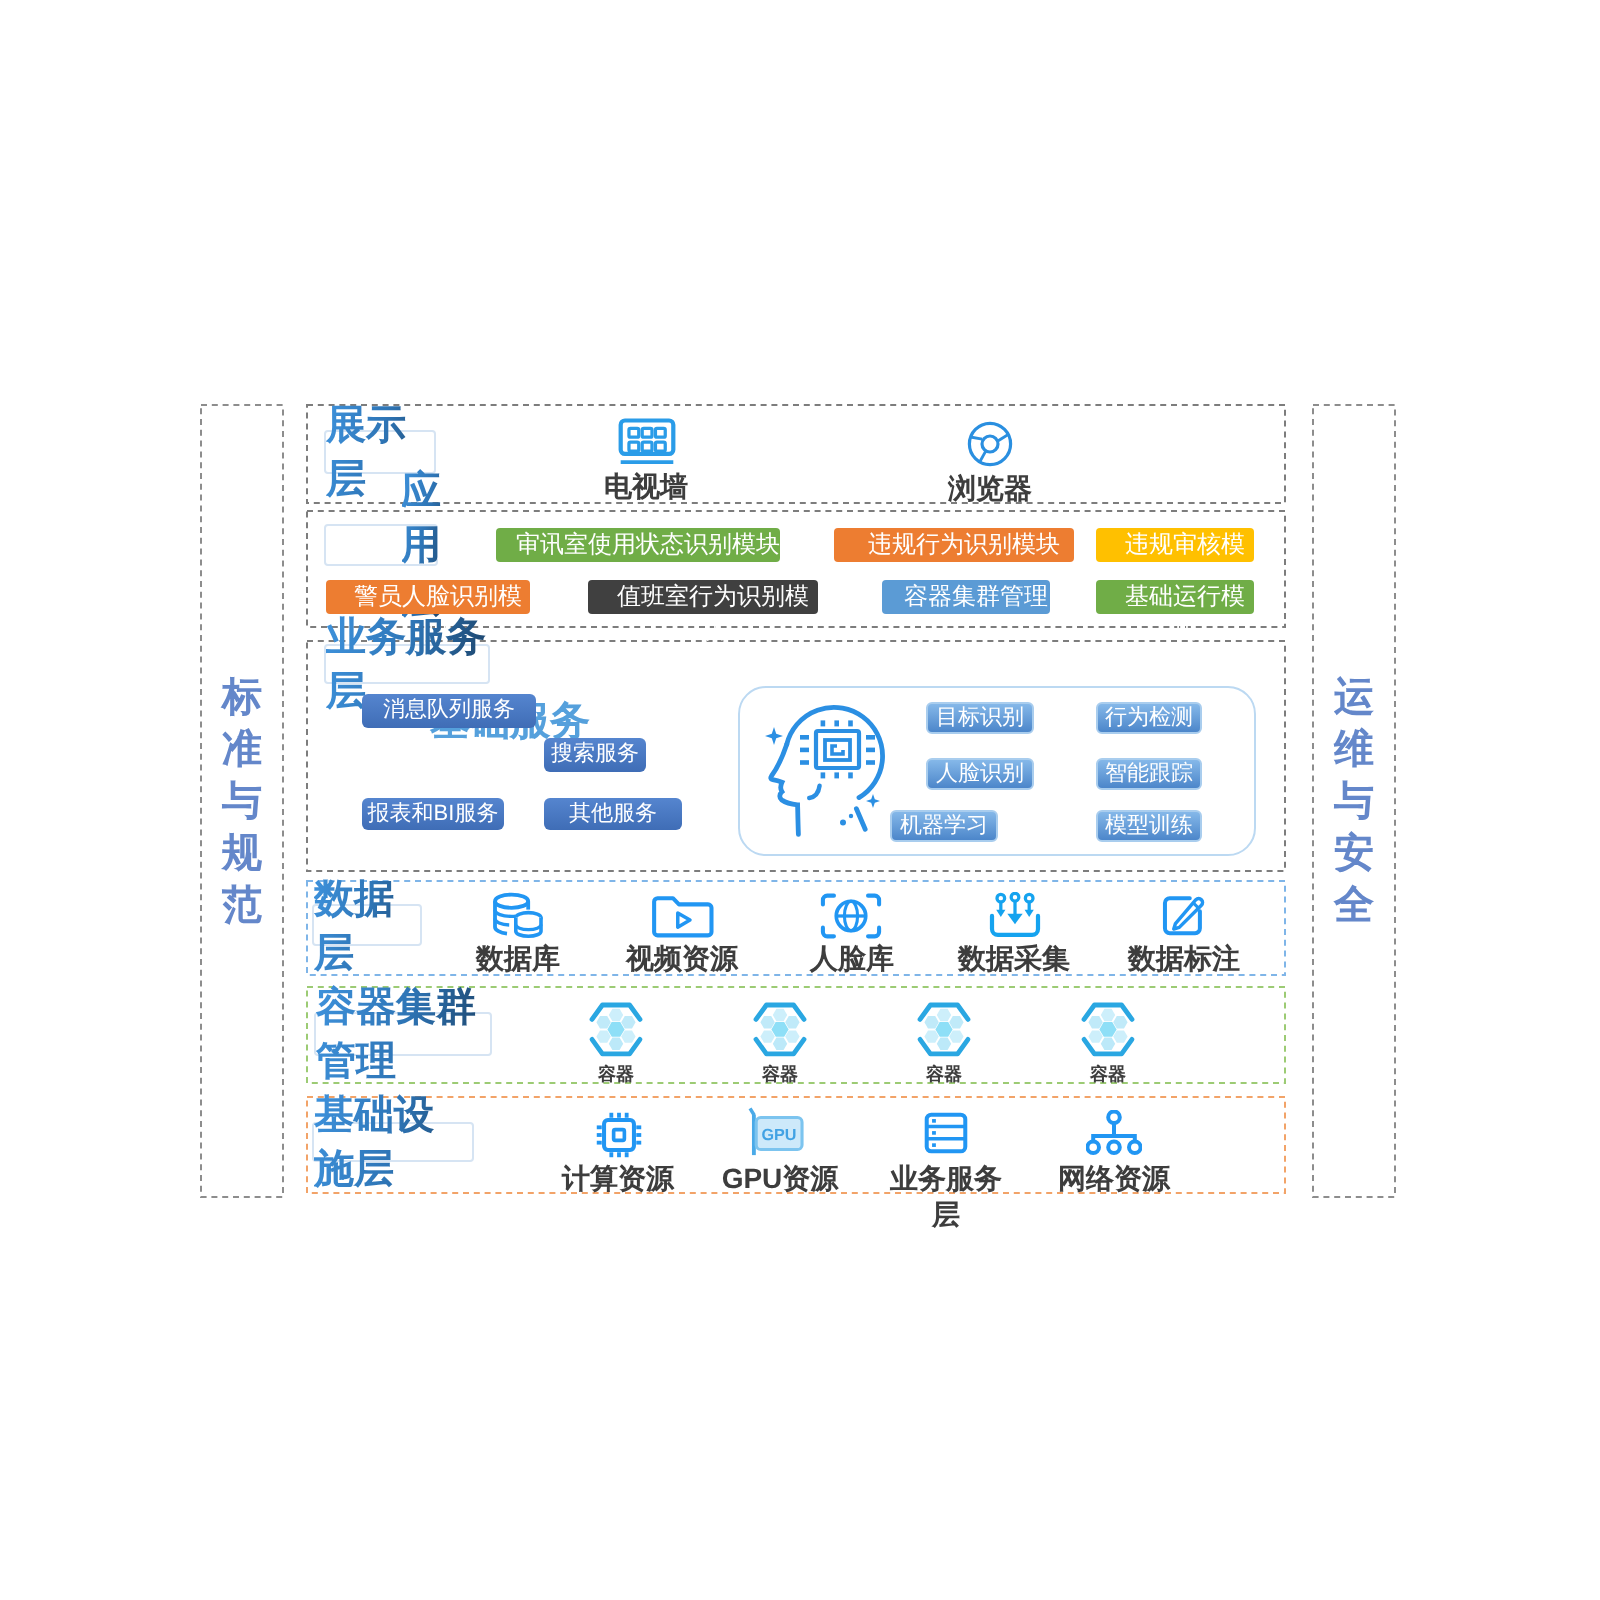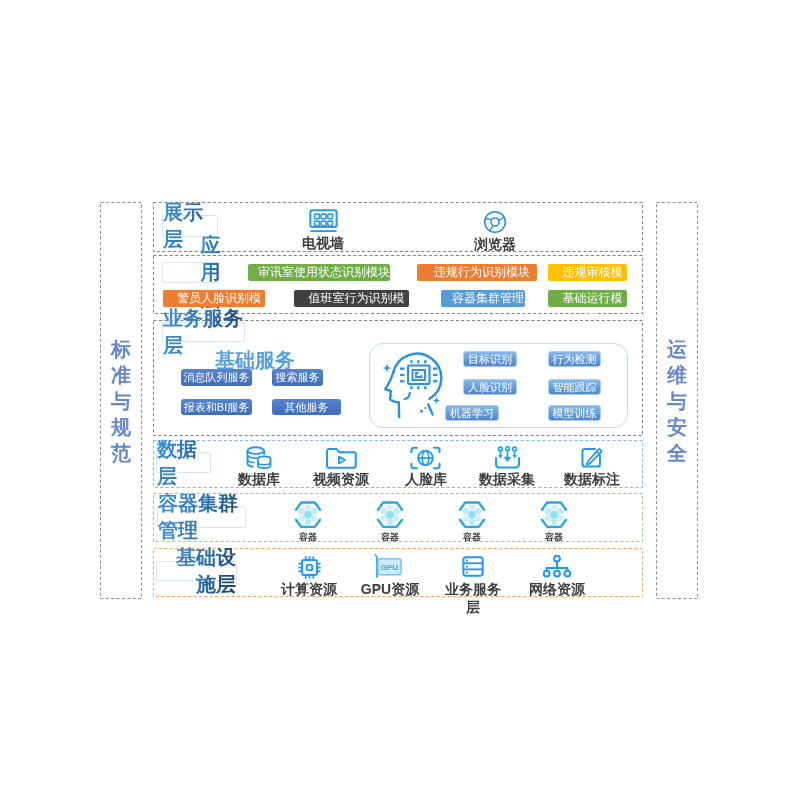--- a/index.html
+++ b/index.html
@@ -93,21 +93,21 @@
 <div class="abs mod o" style="left:163px;top:290px;width:102px;height:17px;line-height:17px;">警员人脸识别模块</div>
 <div class="abs mod b" style="left:294px;top:290px;width:115px;height:17px;line-height:17px;">值班室行为识别模块</div>
 <div class="abs mod lb" style="left:441px;top:290px;width:84px;height:17px;line-height:17px;">容器集群管理</div>
 <div class="abs mod g" style="left:548px;top:290px;width:79px;height:17px;line-height:17px;">基础运行模块</div>
 
 <div class="abs layer" style="left:153px;top:320px;width:490px;height:116px;"></div>
 <div class="abs lab" style="left:162px;top:322px;width:83px;height:20px;">
     <span>业务服务层</span>
   </div>
 <div class="abs" style="left:205px;top:347px;width:100px;text-align:center;font-weight:bold;font-size:20px;color:#55a0dc;">基础服务</div>
-<div class="abs sbox" style="left:181px;top:369px;width:71px;height:17px;line-height:17px;">消息队列服务</div>
+<div class="abs sbox" style="left:181px;top:347px;width:87px;height:17px;line-height:17px;">消息队列服务</div>
 <div class="abs sbox" style="left:272px;top:369px;width:51px;height:17px;line-height:17px;">搜索服务</div>
 <div class="abs sbox" style="left:181px;top:399px;width:71px;height:16px;line-height:16px;">报表和BI服务</div>
 <div class="abs sbox" style="left:272px;top:399px;width:69px;height:16px;line-height:16px;">其他服务</div>
 <div class="abs" style="left:369px;top:343px;width:259px;height:85px;border:1.5px solid #bcd9f2;border-radius:14px;"></div>
 <div class="abs" style="left:380px;top:351px;">
 <svg width="66" height="68" viewBox="0 0 66 68" fill="none">
   <path d="M13.4 21.1 A24.3 24.3 0 1 1 49.5 47.8" stroke="#2b8fe3" stroke-width="2.4" stroke-linecap="round"></path>
   <path d="M13.4 21.1 C 11.4 27 9 32.6 5.8 36.9 C 5.1 37.9 5.3 38.6 6.3 38.8 C 7.9 39.1 9.5 39.5 11 40.1 C 10.2 41.8 10.1 43.5 11 44.9 C 9.6 46.1 9.5 47.9 10.9 49 C 12.7 50.3 15.4 51.1 18.8 51.4 C 18.9 55.8 19 61 19.2 66.2" stroke="#2b8fe3" stroke-width="2.4" stroke-linecap="round"></path>
   <path d="M29.8 41.8 C 29.3 45.6 27.2 47.6 24.6 48" stroke="#2b8fe3" stroke-width="2.2" stroke-linecap="round"></path>
   <path d="M48.2 53.4 L52.6 63.6" stroke="#2b8fe3" stroke-width="2.4" stroke-linecap="round"></path>
@@ -229,21 +229,21 @@
     </svg></div>
 <div class="abs" style="left:537px;top:501px;"><svg width="34" height="28" viewBox="0 0 34 28">
       <use href="#hexicon"></use>
     </svg></div>
 <div class="abs iclab" style="left:278px;top:531px;width:60px;font-size:9px;">容器</div>
 <div class="abs iclab" style="left:360px;top:531px;width:60px;font-size:9px;">容器</div>
 <div class="abs iclab" style="left:442px;top:531px;width:60px;font-size:9px;">容器</div>
 <div class="abs iclab" style="left:524px;top:531px;width:60px;font-size:9px;">容器</div>
 
 <div class="abs layer" style="left:153px;top:548px;width:490px;height:49px;border-color:#f2a368;"></div>
-<div class="abs lab" style="left:156px;top:561px;width:81px;height:20px;text-align:right;">
+<div class="abs lab" style="left:156px;top:561px;width:81px;height:20px;">
     <span>基础设施层</span>
   </div>
 <div class="abs" style="left:298px;top:556px;">
 <svg width="23" height="23" viewBox="0 0 24 24" fill="none">
   <rect x="4.2" y="4.2" width="15.6" height="15.6" rx="2" stroke="#2196f3" stroke-width="2.1"></rect>
   <rect x="9.2" y="9.2" width="5.6" height="5.6" rx="0.8" stroke="#2196f3" stroke-width="1.9"></rect>
   <g stroke="#2196f3" stroke-width="2">
     <line x1="8" y1="0.4" x2="8" y2="3"></line>
         <line x1="12" y1="0.4" x2="12" y2="3"></line>
         <line x1="16" y1="0.4" x2="16" y2="3"></line>

